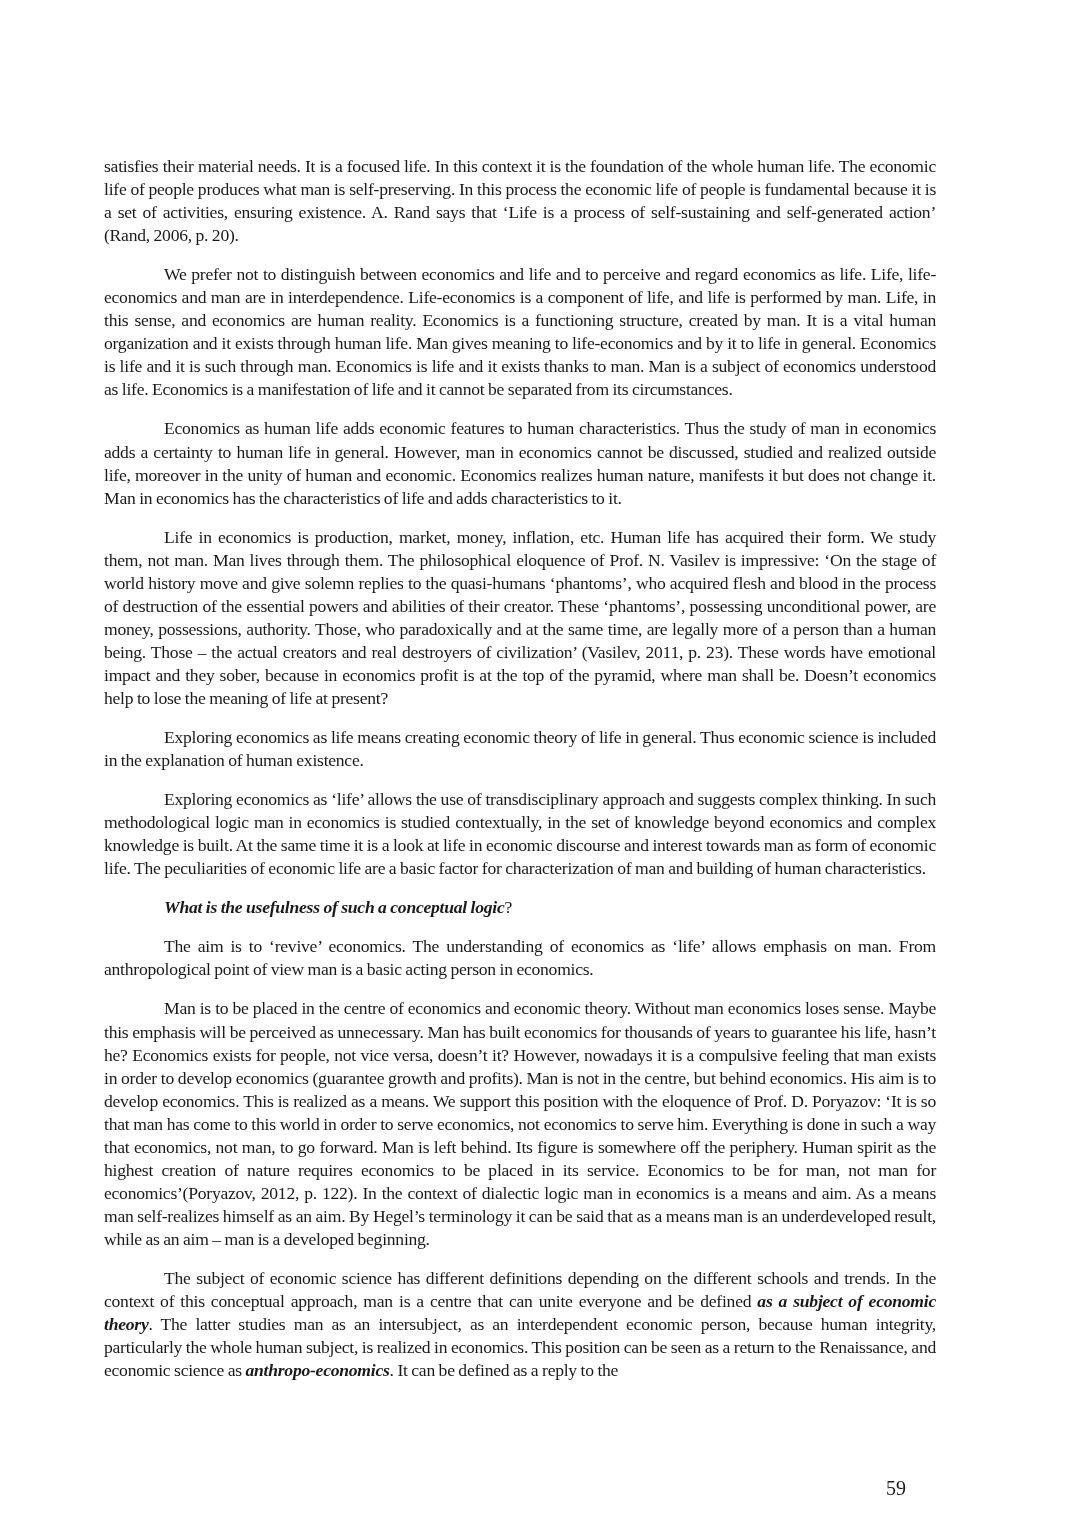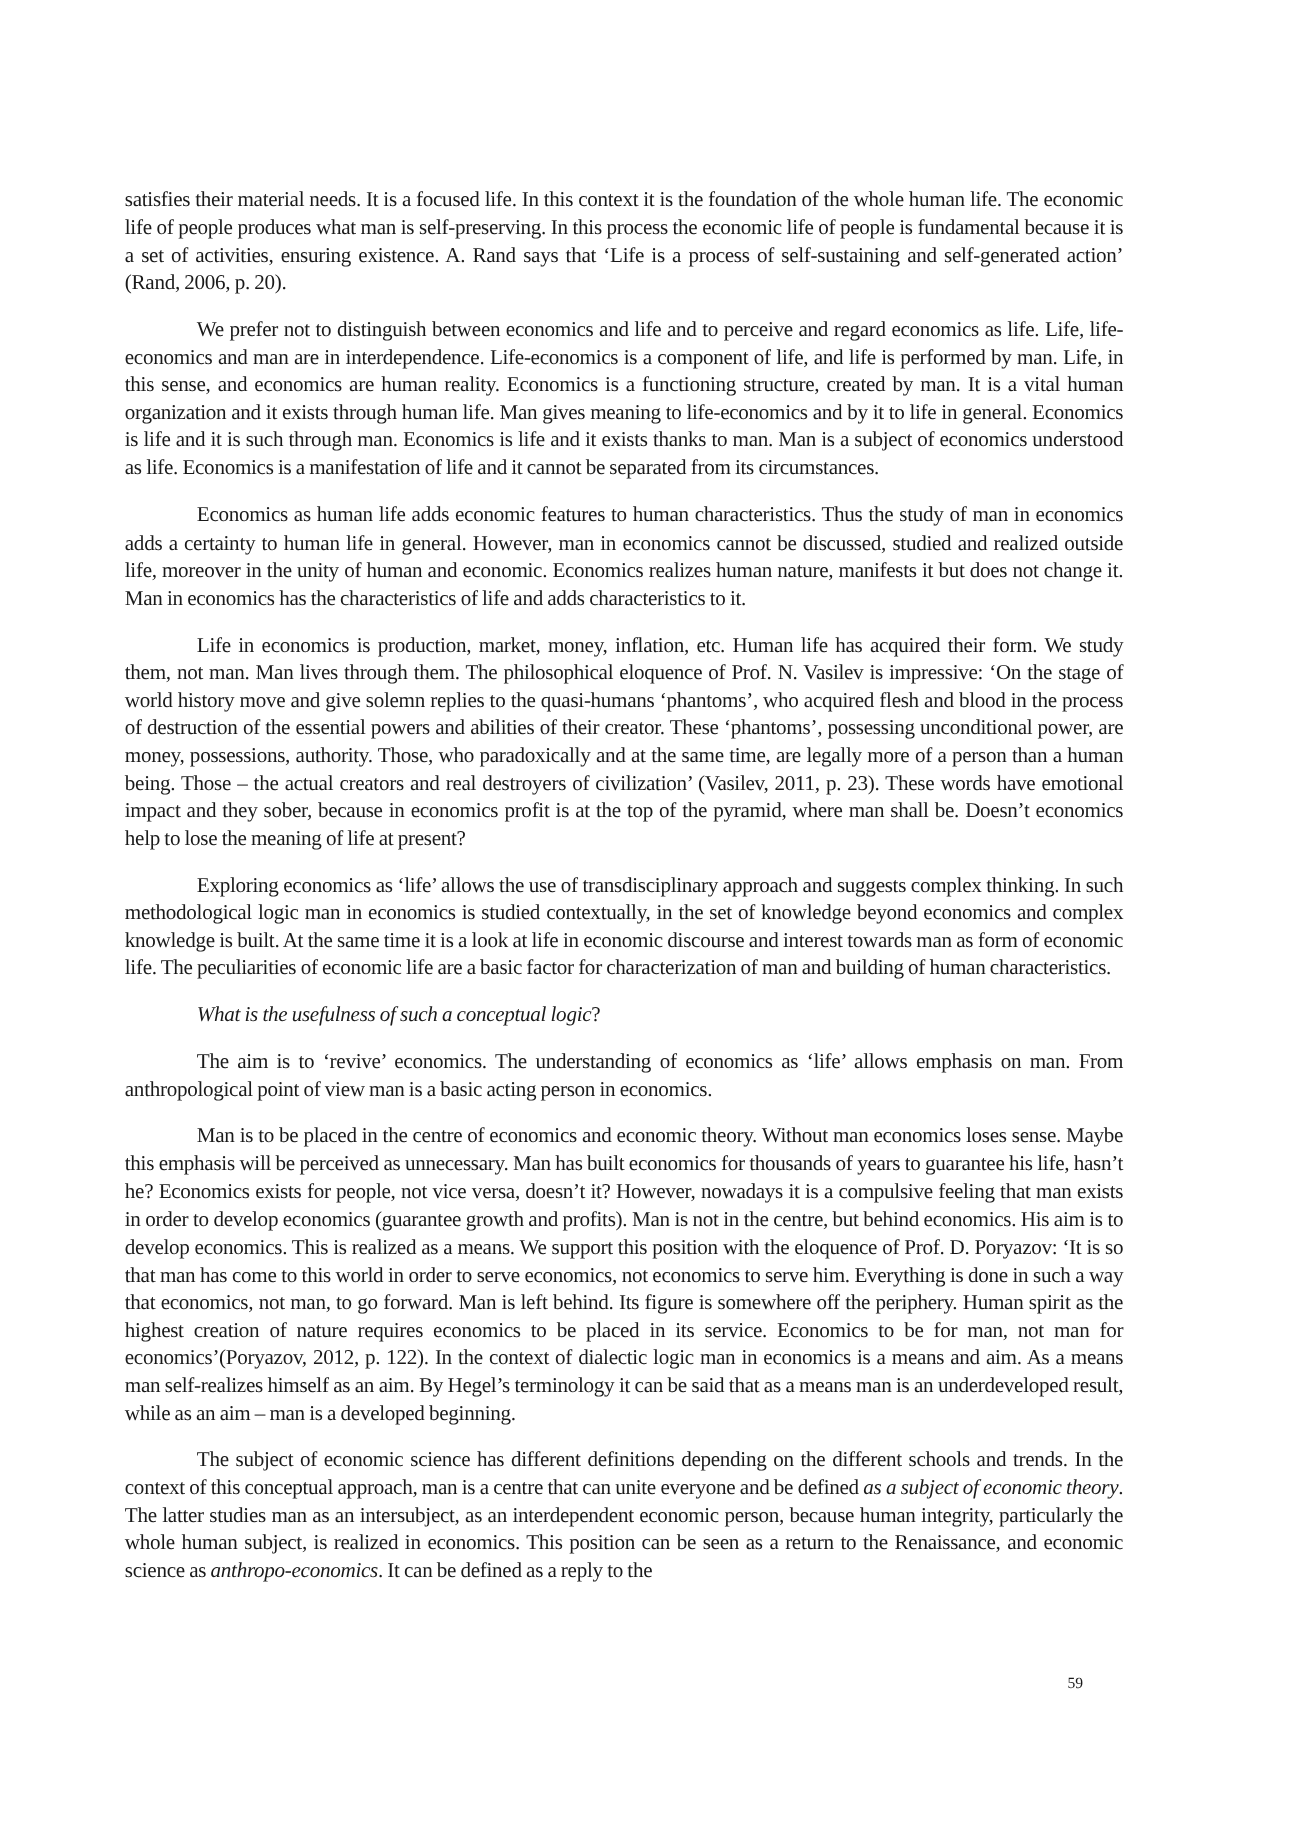--- a/index.html
+++ b/index.html
@@ -28,49 +28,52 @@
   .para {
     margin: 16px;
     text-align: justify;
     text-indent: 0;
     hyphens: none;
   }
   .para.indent {
     text-indent: 60px;
   }
   .bi {
-    font-weight: normal;
+    font-weight: bold;
     font-style: italic;
   }
   .page-number {
     position: absolute;
     left: 880px;
-    top: 1395px;
+    top: 1477px;
     width: 32px;
     text-align: center;
     font-family: "Liberation Serif", "DejaVu Serif", serif;
-    font-size: 13px;
+    font-size: 20px;
     color: #1a1a1a;
   }
 </style>
 </head>
 <body>
 
 <div class="page">
   <p class="para">
     <span>satisfies their material needs. It is a focused life. In this context it is the foundation of the whole human life. The economic life of people produces what man is self-preserving. In this process the economic life of people is fundamental because it is a set of activities, ensuring existence. A. Rand says that ‘Life is a process of self-sustaining and self-generated action’ (Rand, 2006, p. 20).</span>
   </p>
   <p class="para indent">
     <span>We prefer not to distinguish between economics and life and to perceive and regard economics as life. Life, life-economics and man are in interdependence. Life-economics is a component of life, and life is performed by man. Life, in this sense, and economics are human reality. Economics is a functioning structure, created by man. It is a vital human organization and it exists through human life. Man gives meaning to life-economics and by it to life in general. Economics is life and it is such through man. Economics is life and it exists thanks to man. Man is a subject of economics understood as life. Economics is a manifestation of life and it cannot be separated from its circumstances.</span>
   </p>
   <p class="para indent">
     <span>Economics as human life adds economic features to human characteristics. Thus the study of man in economics adds a certainty to human life in general. However, man in economics cannot be discussed, studied and realized outside life, moreover in the unity of human and economic. Economics realizes human nature, manifests it but does not change it. Man in economics has the characteristics of life and adds characteristics to it.</span>
   </p>
   <p class="para indent">
     <span>Life in economics is production, market, money, inflation, etc. Human life has acquired their form. We study them, not man. Man lives through them. The philosophical eloquence of Prof. N. Vasilev is impressive: ‘On the stage of world history move and give solemn replies to the quasi-humans ‘phantoms’, who acquired flesh and blood in the process of destruction of the essential powers and abilities of their creator. These ‘phantoms’, possessing unconditional power, are money, possessions, authority. Those, who paradoxically and at the same time, are legally more of a person than a human being. Those – the actual creators and real destroyers of civilization’ (Vasilev, 2011, p. 23). These words have emotional impact and they sober, because in economics profit is at the top of the pyramid, where man shall be. Doesn’t economics help to lose the meaning of life at present?</span>
+  </p>
+  <p class="para indent">
+    <span>Exploring economics as life means creating economic theory of life in general. Thus economic science is included in the explanation of human existence.</span>
   </p>
   <p class="para indent">
     <span>Exploring economics as ‘life’ allows the use of transdisciplinary approach and suggests complex thinking. In such methodological logic man in economics is studied contextually, in the set of knowledge beyond economics and complex knowledge is built. At the same time it is a look at life in economic discourse and interest towards man as form of economic life. The peculiarities of economic life are a basic factor for characterization of man and building of human characteristics.</span>
   </p>
   <p class="para indent">
     <span class="bi">What is the usefulness of such a conceptual logic</span><span>?</span>
   </p>
   <p class="para indent">
     <span>The aim is to ‘revive’ economics. The understanding of economics as ‘life’ allows emphasis on man. From anthropological point of view man is a basic acting person in economics.</span>
   </p>

